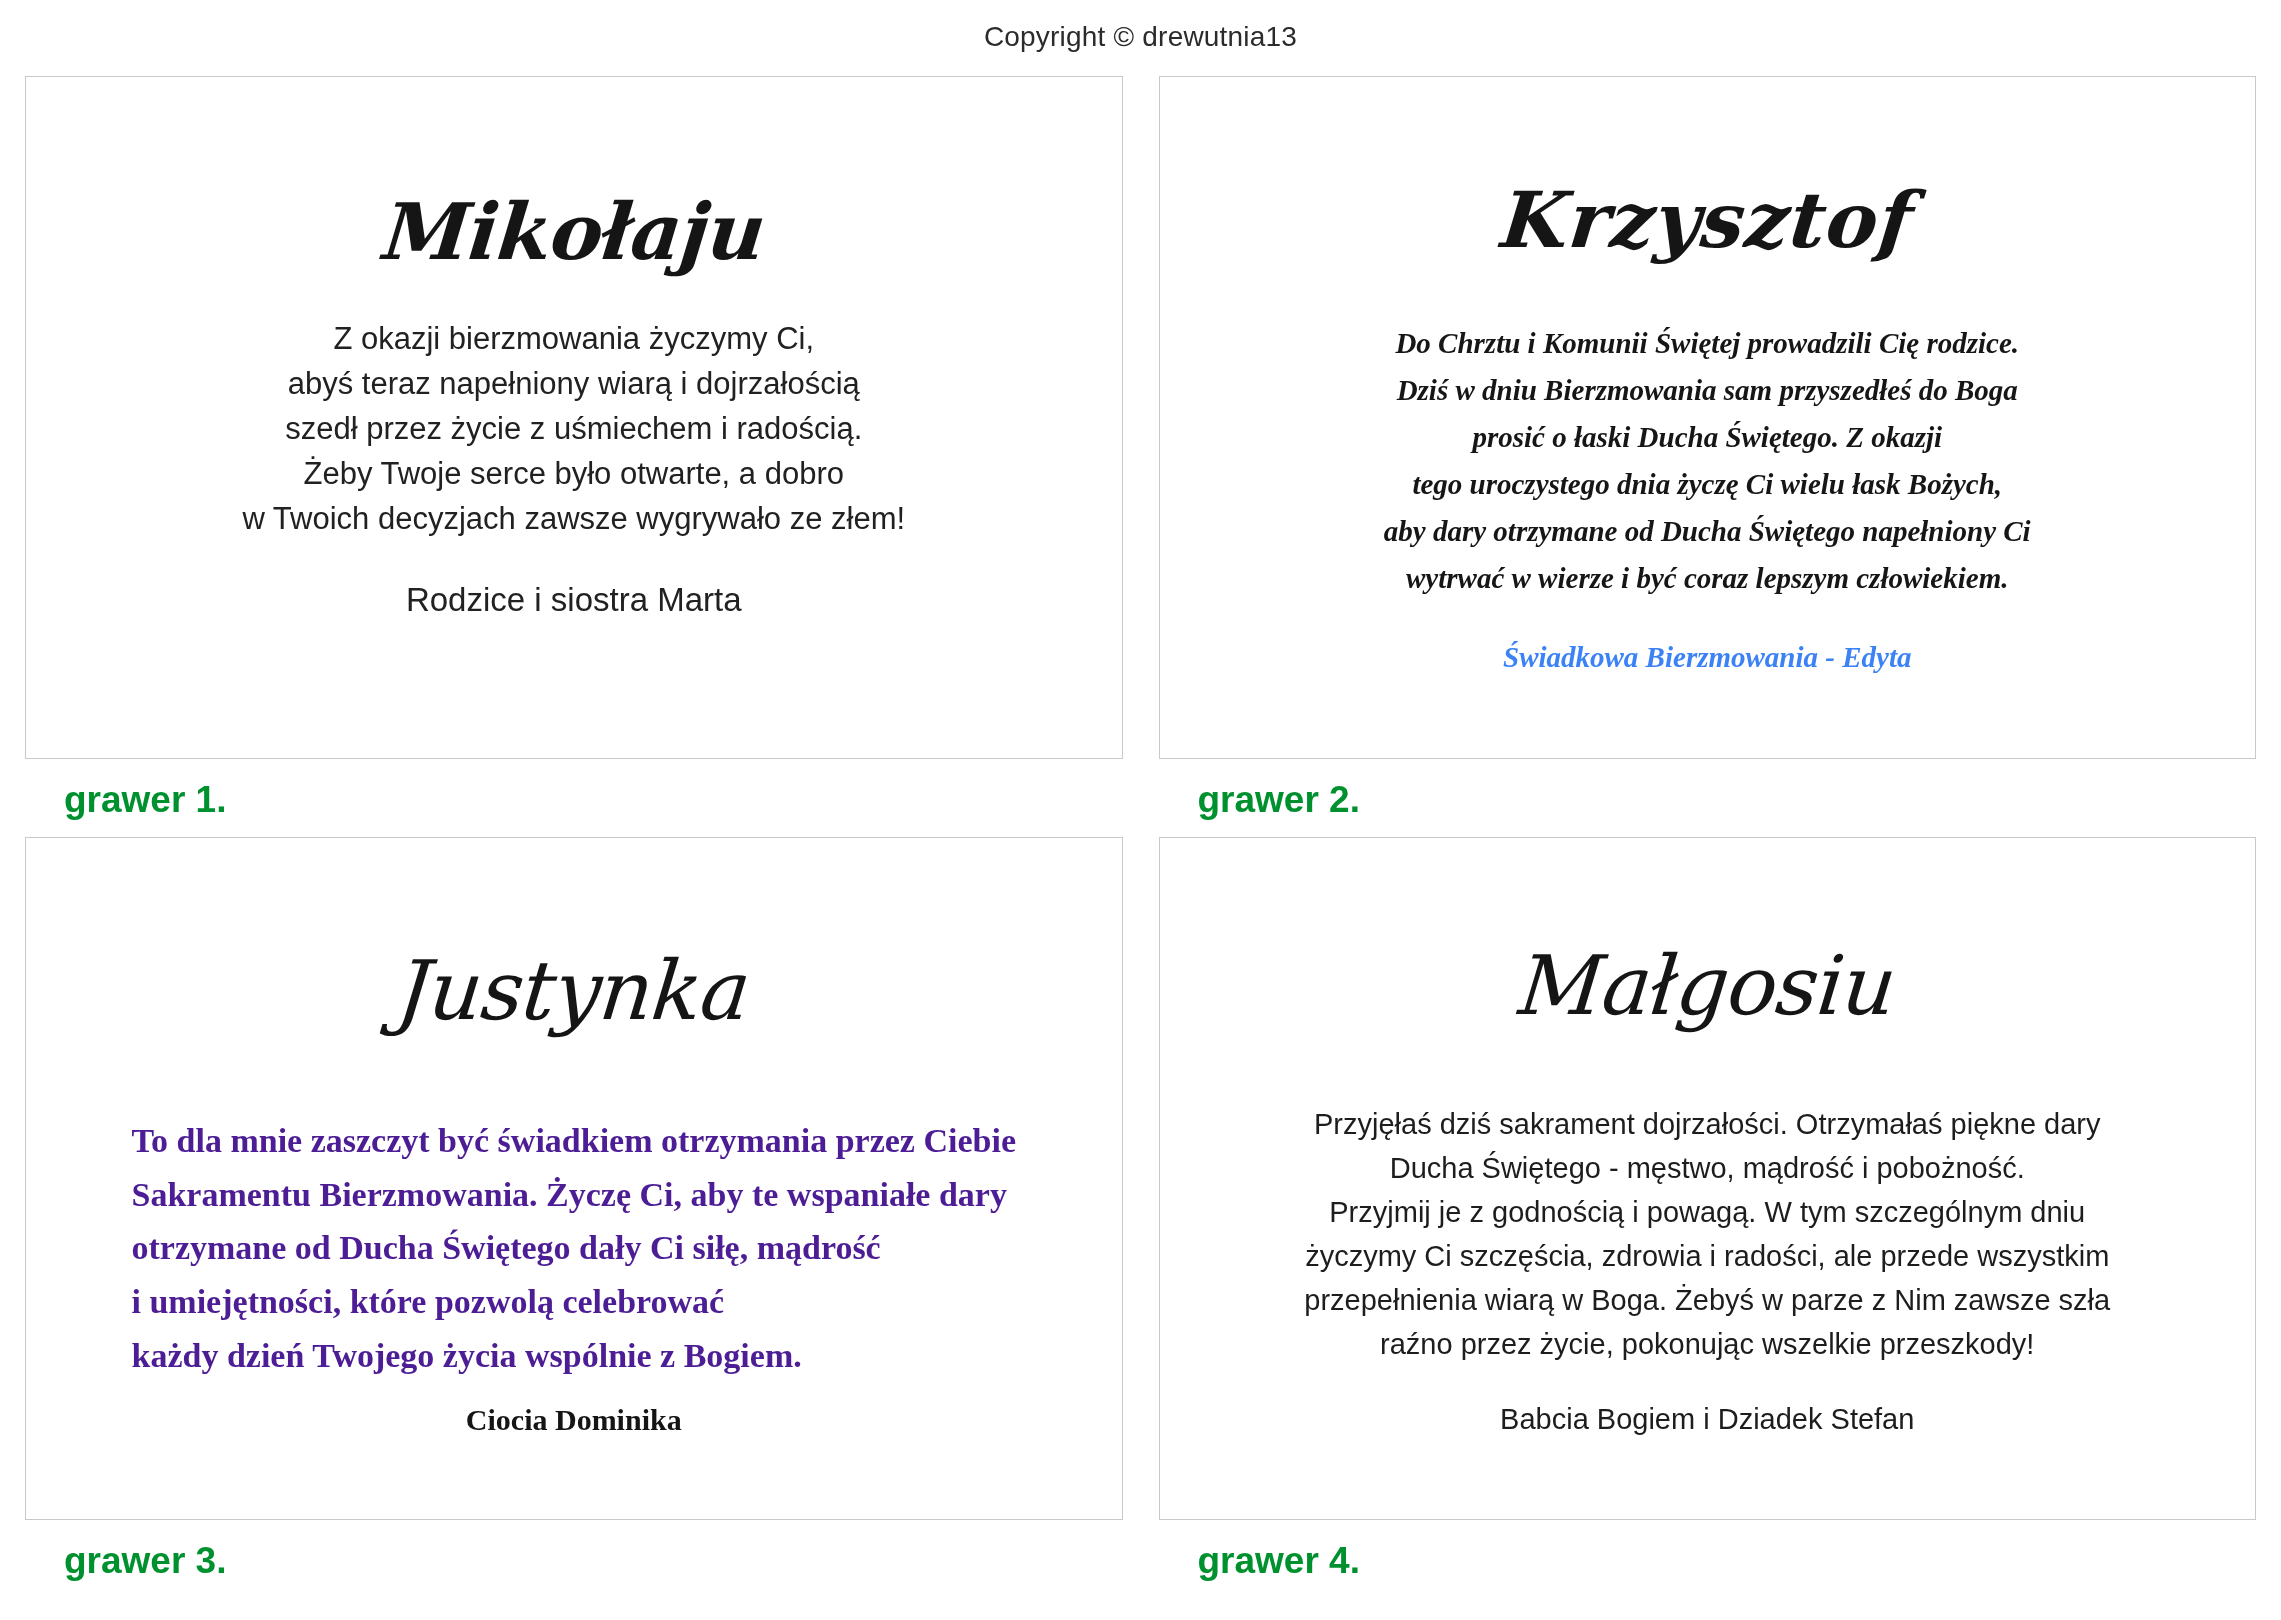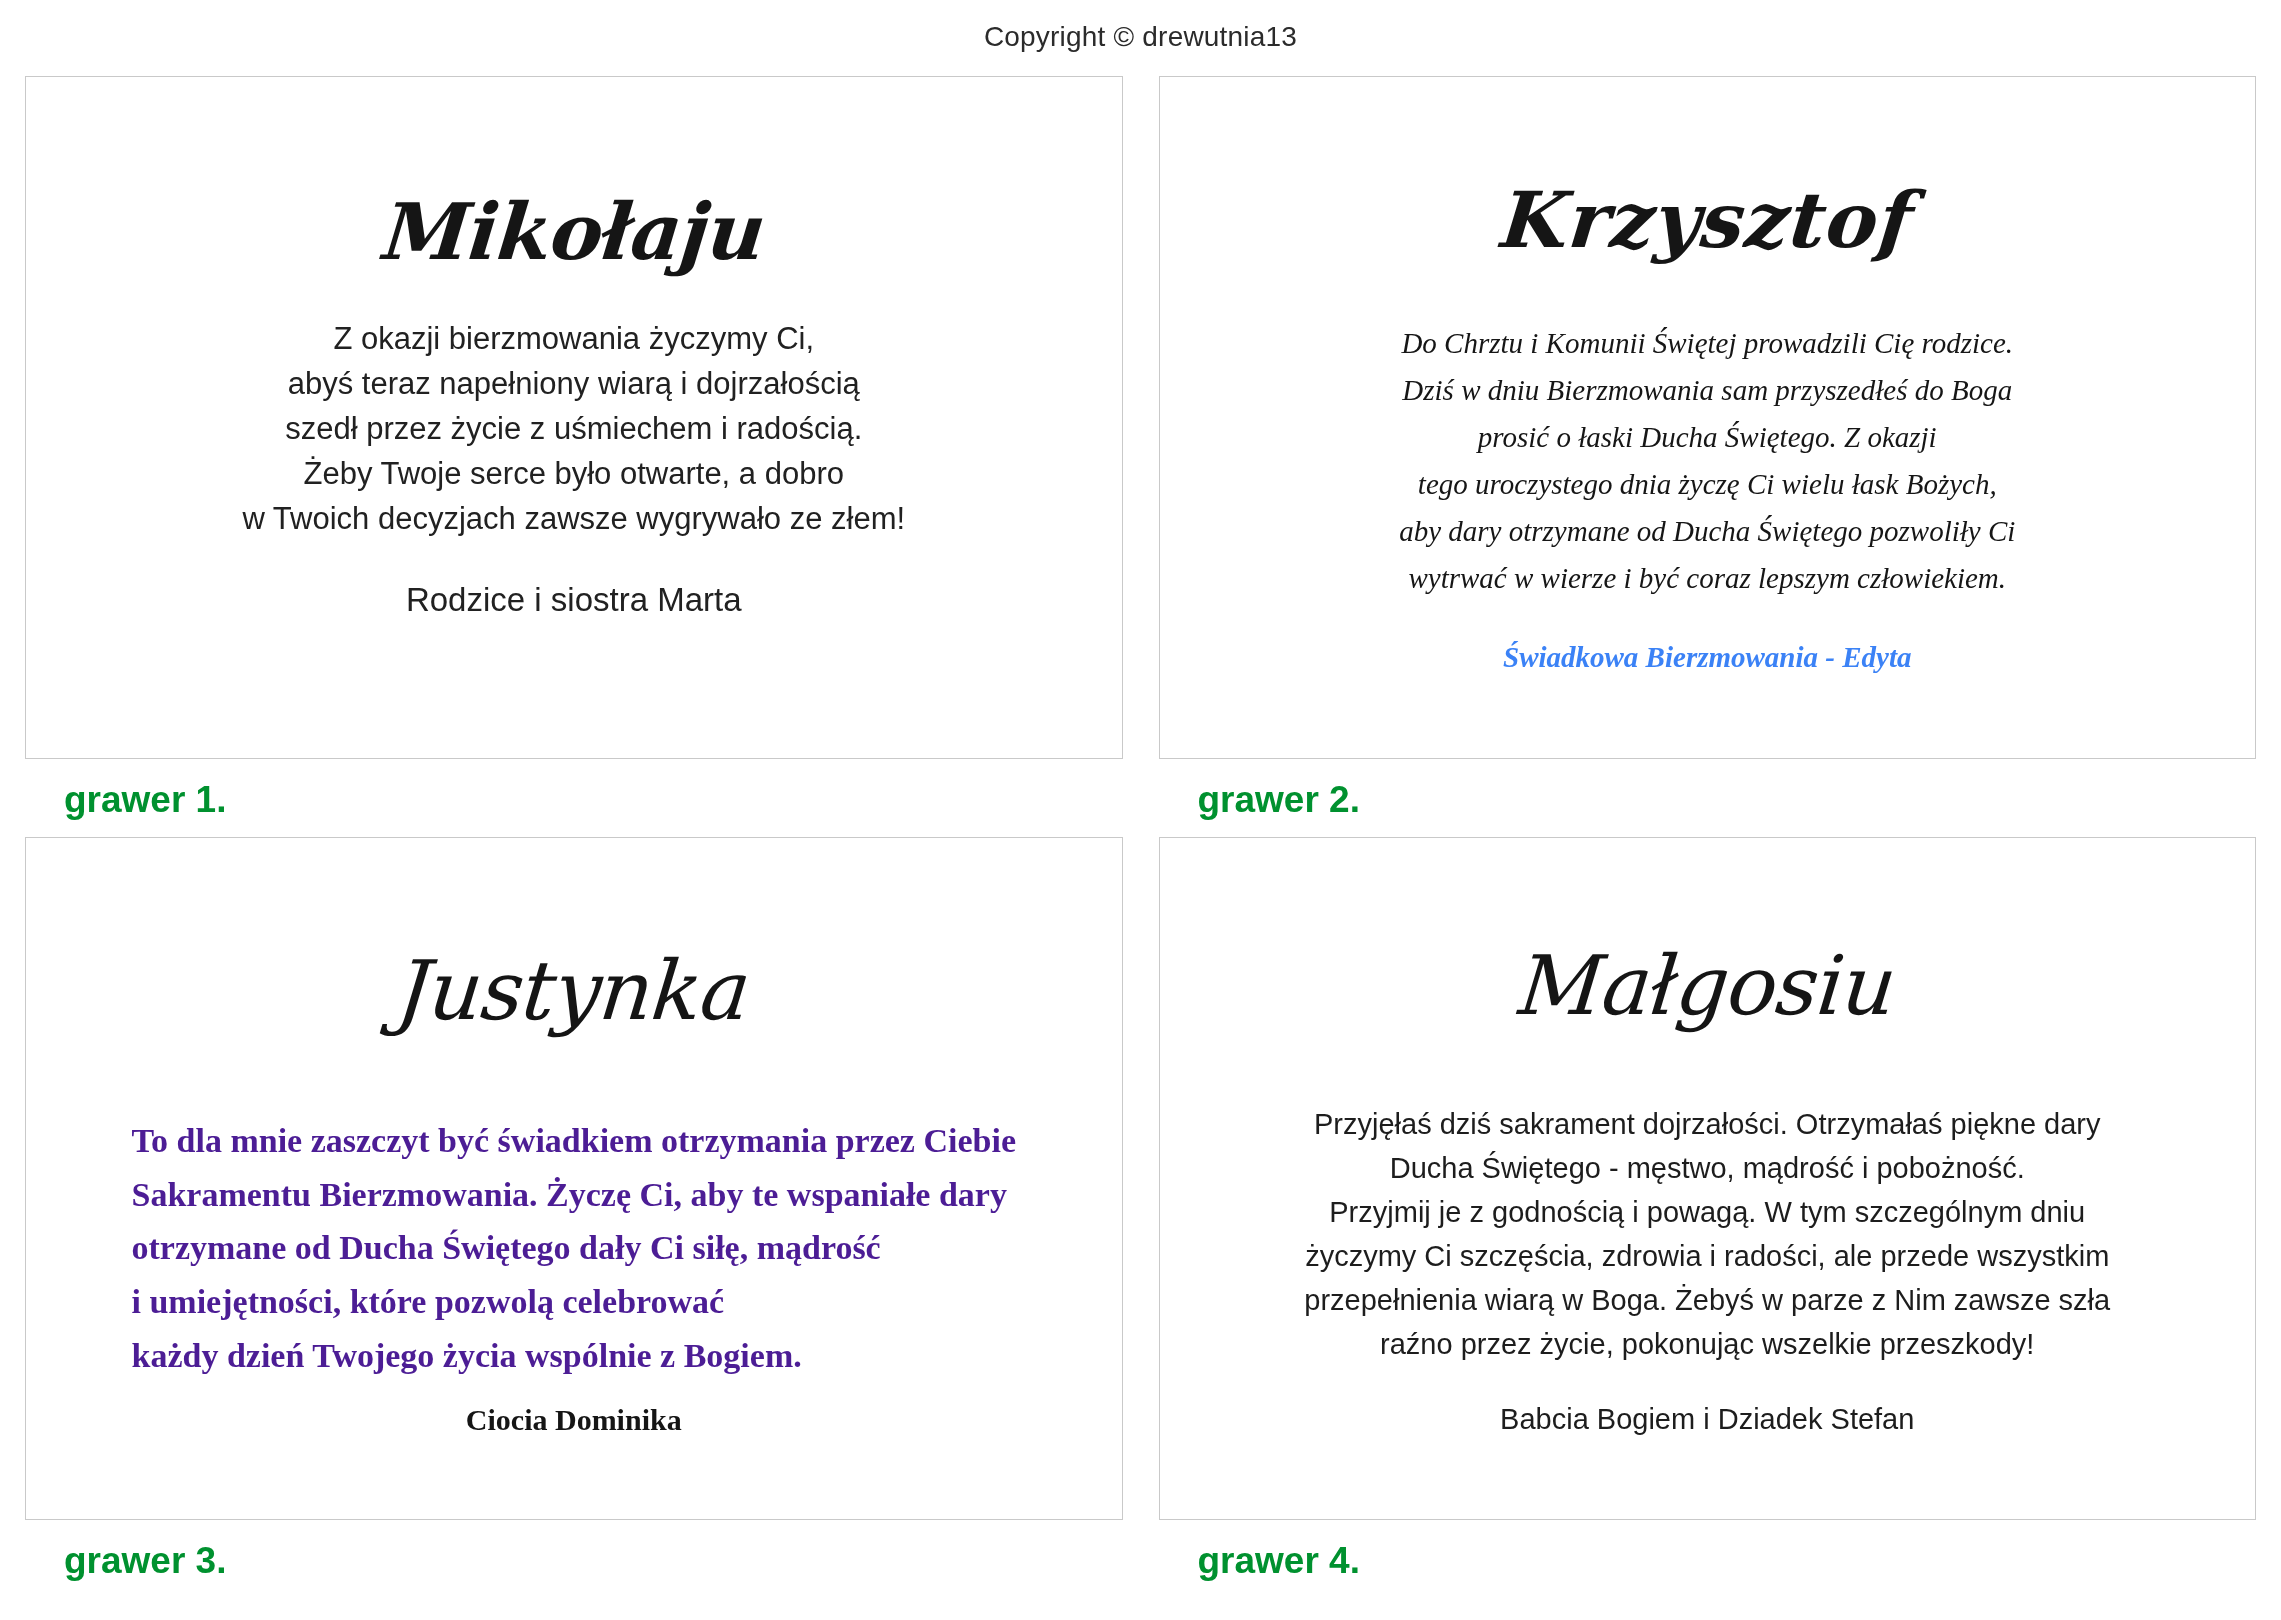--- a/index.html
+++ b/index.html
@@ -101,21 +101,21 @@
   
   .c2 .name {
     font-size: 77px;
     margin-top: 105px;
     letter-spacing: 0.9px;
   }
   .c2 .body {
     margin-top: 61px;
     text-align: center;
     font-family: "Liberation Serif", serif;
-    font-weight: normal;
+    font-weight: bold;
     font-style: italic;
     font-size: 29px;
     line-height: 1.62;
     color: #161616;
   }
   .c2 .sig {
     margin-top: 39px;
     text-align: center;
     font-family: "Liberation Serif", serif;
     font-weight: bold;
@@ -197,21 +197,21 @@
 
     <div class="cell">
       <div class="card c2">
         <div class="card-inner">
           <div class="name">Krzysztof</div>
           <div class="body">
             <span class="line">Do Chrztu i Komunii Świętej prowadzili Cię rodzice.</span>
             <span class="line">Dziś w dniu Bierzmowania sam przyszedłeś do Boga</span>
             <span class="line">prosić o łaski Ducha Świętego. Z okazji</span>
             <span class="line">tego uroczystego dnia życzę Ci wielu łask Bożych,</span>
-            <span class="line">aby dary otrzymane od Ducha Świętego pozwoliły Ci</span>
+            <span class="line">aby dary otrzymane od Ducha Świętego napełniony Ci</span>
             <span class="line">wytrwać w wierze i być coraz lepszym człowiekiem.</span>
           </div>
           <div class="sig">Świadkowa Bierzmowania - Edyta</div>
         </div>
       </div>
       <div class="caption">grawer 2.</div>
     </div>
 
     <div class="cell">
       <div class="card c3">

